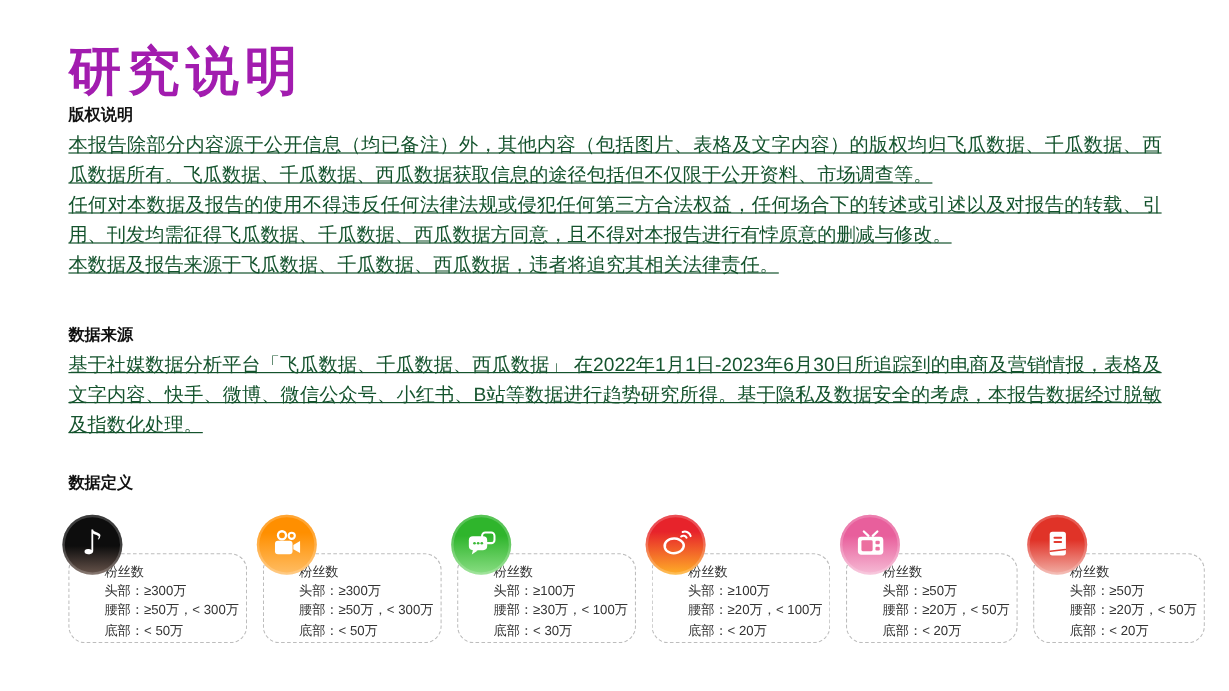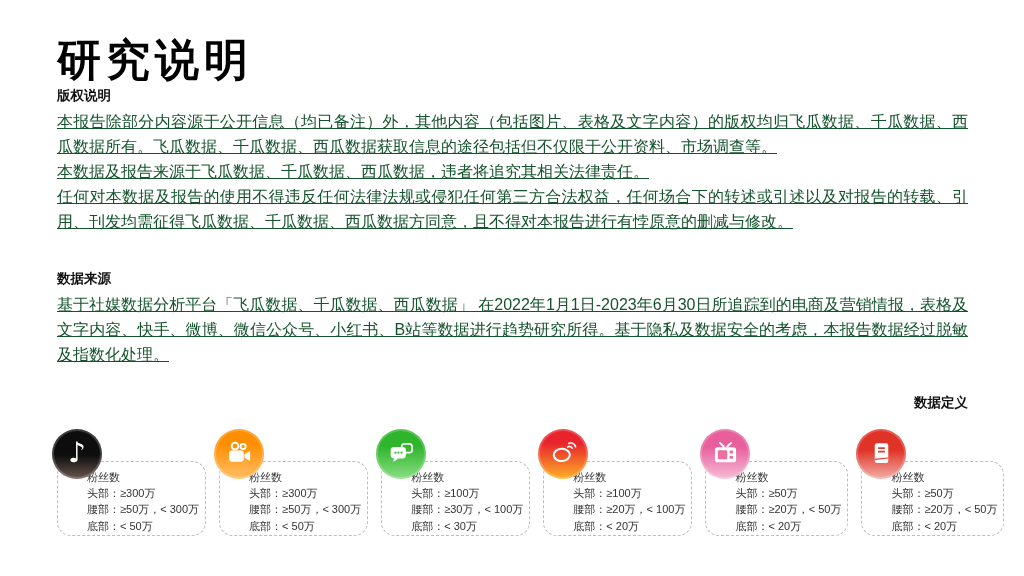--- a/index.html
+++ b/index.html
@@ -3,29 +3,29 @@
 <meta charset="utf-8">
 <style>
   html,body{margin:0;padding:0;background:#fff;}
   body{
     width:1024px;height:576px;overflow:hidden;
     font-family:"Liberation Sans","DejaVu Sans",sans-serif;
     -webkit-font-smoothing:antialiased;
   }
   .page{box-sizing:border-box;width:1024px;height:576px;padding:30px 56px 0 57px;background:#fff;}
   .page-title{
-    font-size:44px;font-weight:800;letter-spacing:5px;color:#000000;
+    font-size:44px;font-weight:800;letter-spacing:5px;color:#a21caf;
     margin:4px 0 0;line-height:1.18;
   }
   .sec-heading{
     font-size:13.5px;font-weight:700;color:#111;margin:0;line-height:20px;
   }
   .sec-copyright .sec-heading{}
   .sec-source .sec-heading{margin-top:35px;}
-  .sec-definitions .sec-heading{margin-top:26px;text-align:right;}
+  .sec-definitions .sec-heading{margin-top:26px;}
   .body-text{
     font-size:16px;line-height:25px;color:#14532d;margin:0;
     text-align:justify;
     text-decoration:underline;
   }
   .sec-copyright .body-text:first-of-type,
   .sec-source .body-text:first-of-type{margin-top:3px;}
 
   
   .cards{display:flex;gap:13px;margin-top:48px;}
@@ -52,22 +52,22 @@
 </head>
 <body>
 
 <div class="page">
 
   <h1 class="page-title">研究说明</h1>
 
   <section class="sec-copyright">
     <h2 class="sec-heading">版权说明</h2>
     <p class="body-text">本报告除部分内容源于公开信息（均已备注）外，其他内容（包括图片、表格及文字内容）的版权均归飞瓜数据、千瓜数据、西瓜数据所有。飞瓜数据、千瓜数据、西瓜数据获取信息的途径包括但不仅限于公开资料、市场调查等。</p>
+    <p class="body-text">任何对本数据及报告的使用不得违反任何法律法规或侵犯任何第三方合法权益，任何场合下的转述或引述以及对报告的转载、引用、刊发均需征得飞瓜数据、千瓜数据、西瓜数据方同意，且不得对本报告进行有悖原意的删减与修改。</p>
     <p class="body-text">本数据及报告来源于飞瓜数据、千瓜数据、西瓜数据，违者将追究其相关法律责任。</p>
-    <p class="body-text">任何对本数据及报告的使用不得违反任何法律法规或侵犯任何第三方合法权益，任何场合下的转述或引述以及对报告的转载、引用、刊发均需征得飞瓜数据、千瓜数据、西瓜数据方同意，且不得对本报告进行有悖原意的删减与修改。</p>
   </section>
 
   <section class="sec-source">
     <h2 class="sec-heading">数据来源</h2>
     <p class="body-text">基于社媒数据分析平台「飞瓜数据、千瓜数据、西瓜数据」 在2022年1月1日-2023年6月30日所追踪到的电商及营销情报，表格及文字内容、快手、微博、微信公众号、小红书、B站等数据进行趋势研究所得。基于隐私及数据安全的考虑，本报告数据经过脱敏及指数化处理。</p>
   </section>
 
   <section class="sec-definitions">
     <h2 class="sec-heading">数据定义</h2>
 

